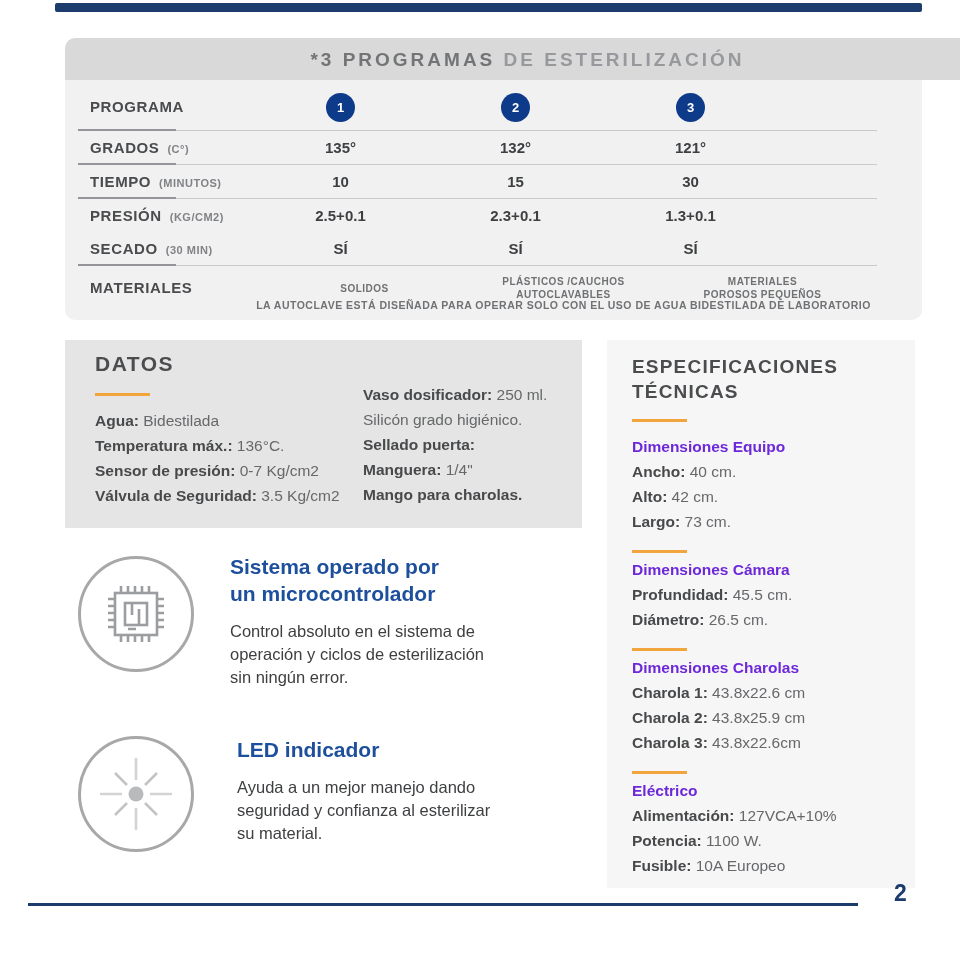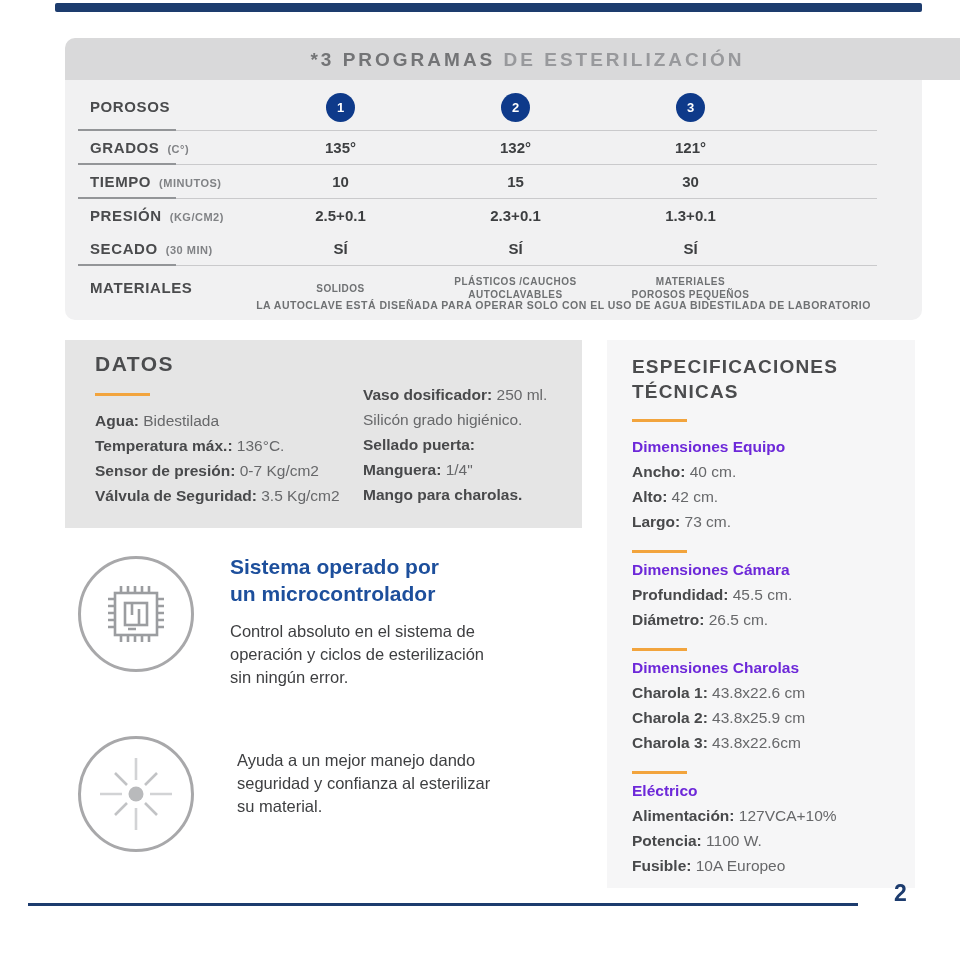--- a/index.html
+++ b/index.html
@@ -19,21 +19,21 @@
   .tbl-panel{position:absolute;left:65px;top:80px;width:857px;height:240px;background:#f1f1f2;border-radius:0 0 10px 10px;}
   .t-rows{margin:0 45px 0 13px;padding-top:4px;}
   .t-row{display:flex;align-items:center;position:relative;height:33px;}
   .t-row.programa{height:46px;}
   .t-row.with-line{border-top:1px solid #cacacc;}
   .t-row.with-line::before{content:"";position:absolute;left:0;top:-2px;width:98px;height:2px;background:#939598;}
   .t-label{flex:0 0 175px;padding-left:12px;box-sizing:border-box;white-space:nowrap;}
   .lab-main{font-weight:700;color:#4a4b4d;font-size:15px;letter-spacing:0.6px;}
   .lab-sub{font-weight:700;font-size:11px;color:#808285;margin-left:8px;letter-spacing:0.5px;}
   .t-cell{flex:0 0 175px;text-align:center;font-weight:700;color:#3d3f41;font-size:15px;white-space:pre-line;}
-  .t-row.materials{height:44px;}
+  .t-row.materials{height:44px;gap:24px;}
   .t-row.materials .t-cell{font-size:10px;color:#6f7173;line-height:13px;letter-spacing:0.5px;}
   .prog-circle{display:inline-flex;width:29px;height:29px;border-radius:50%;background:#0e3a8a;color:#fff;
     font-size:13px;font-weight:700;align-items:center;justify-content:center;}
   .tbl-note{position:absolute;bottom:9px;left:140px;right:0;text-align:center;font-size:10.5px;font-weight:700;
     color:#6f7173;letter-spacing:0.5px;}
 
   
   .kv{margin:0;line-height:25px;font-size:15.5px;color:#67686a;}
   .kv b{color:#48494b;font-weight:700;}
   .orange-line{width:55px;height:3px;background:#f2a43d;}
@@ -78,21 +78,21 @@
   <div class="top-bar"></div>
 
   <div class="tbl-header">
     <span class="title-em">*3 PROGRAMAS</span><span class="title-rest"> DE ESTERILIZACIÓN</span>
   </div>
 
   <div class="tbl-panel">
     <div class="t-rows">
       <div class="t-row programa">
         <div class="t-label">
-          <span class="lab-main">POROSOS</span>
+          <span class="lab-main">PROGRAMA</span>
         </div>
         <div class="t-cell"><span class="prog-circle">1</span></div>
         <div class="t-cell"><span class="prog-circle">2</span></div>
         <div class="t-cell"><span class="prog-circle">3</span></div>
       </div>
     <div class="t-row with-line">
           <div class="t-label"><span class="lab-main">GRADOS</span><span class="lab-sub">(C°)</span></div>
           <div class="t-cell">135°</div>
           <div class="t-cell">132°</div>
           <div class="t-cell">121°</div>
@@ -204,20 +204,21 @@
       <circle cx="48" cy="48" r="7.5" fill="#b9babc"></circle>
       <g stroke="#d2d3d5" stroke-width="2.6">
         <path d="M48 12 v22 M48 62 v22 M12 48 h22 M62 48 h22"></path>
       </g>
       <g stroke="#c2c3c5" stroke-width="2.6">
         <path d="M27 27 l12 12 M57 57 l12 12 M69 27 l-12 12 M39 57 l-12 12"></path>
       </g>
     </svg>
   </div>
   <div class="f-text feat2-text">
+    <div class="f-title">LED indicador</div>
     <div class="f-body">Ayuda a un mejor manejo dando
 seguridad y confianza al esterilizar
 su material.</div>
   </div>
 
   <div class="footer-line"></div>
   <div class="page-num">2</div>
 
 </div>
 

